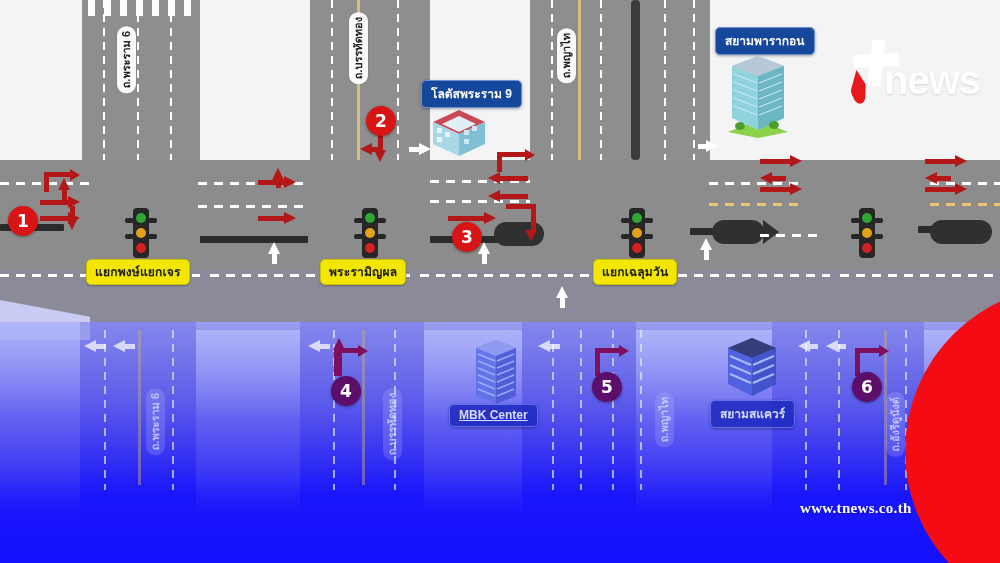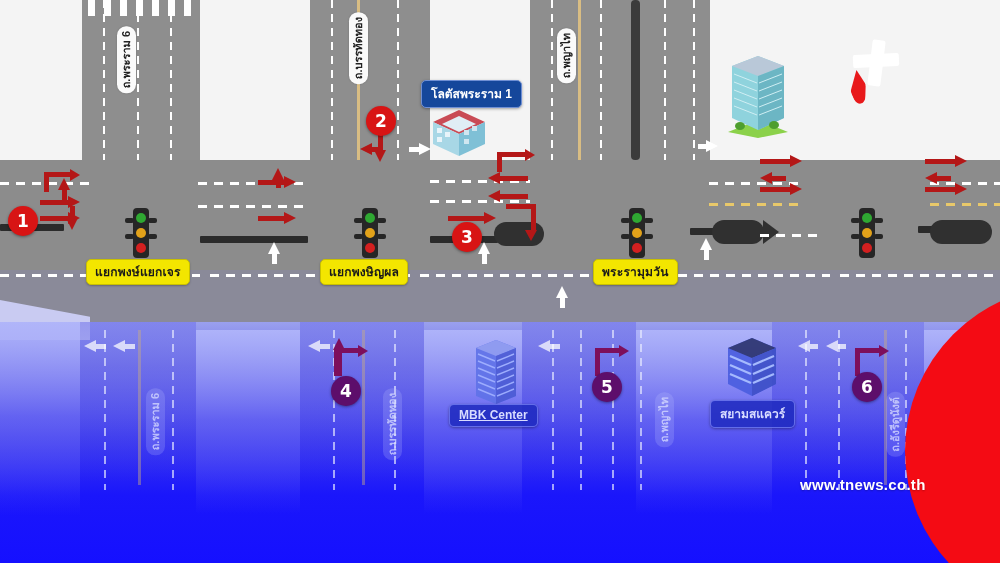--- a/index.html
+++ b/index.html
@@ -517,43 +517,44 @@
     <div class="wing" style="left:1px;top:10px;"></div>
     <div class="wing" style="left:24px;top:10px;"></div>
     <div class="wing" style="left:1px;top:26px;"></div>
     <div class="wing" style="left:24px;top:26px;"></div>
     <div class="lamp g"></div>
     <div class="lamp y"></div>
     <div class="lamp r"></div>
   </div>
 
   <div class="yellow-label" style="left:86px;top:259px;">แยกพงษ์แยกเจร</div>
-  <div class="yellow-label" style="left:320px;top:259px;">แยกพงษิญผล</div>
-  <div class="yellow-label" style="left:593px;top:259px;">พระรามุมวัน</div>
+  <div class="yellow-label" style="left:320px;top:259px;">พระรามิญผล</div>
+  <div class="yellow-label" style="left:593px;top:259px;">แยกเฉลุมวัน</div>
 
   <div class="street-tag" style="left:117px;top:26px;">ถ.พระราม 6</div>
   <div class="street-tag" style="left:349px;top:12px;">ถ.บรรทัดทอง</div>
   <div class="street-tag" style="left:557px;top:28px;">ถ.พญาไท</div>
 
-  <div class="blue-label" style="left:421px;top:80px;">โลตัสพระราม 1</div>
+  <div class="blue-label" style="left:421px;top:80px;">โลตัสพระราม 9</div>
   <div class="bld" style="left:430px;top:108px;width:58px;height:52px;">
     <svg width="58" height="52" viewBox="0 0 58 52">
       <polygon points="29,2 55,14 29,26 3,14" fill="#c94b55"></polygon>
       <polygon points="3,14 29,26 29,48 3,36" fill="#a8d7e6"></polygon>
       <polygon points="29,26 55,14 55,36 29,48" fill="#7fc0d6"></polygon>
       <polygon points="29,8 46,16 29,24 12,16" fill="#e0eef5"></polygon>
       <rect x="7" y="20" width="5" height="5" fill="#e8f4fa"></rect>
       <rect x="15" y="24" width="5" height="5" fill="#e8f4fa"></rect>
       <rect x="7" y="29" width="5" height="5" fill="#e8f4fa"></rect>
       <rect x="34" y="22" width="5" height="5" fill="#cfe6f0"></rect>
       <rect x="42" y="18" width="5" height="5" fill="#cfe6f0"></rect>
       <rect x="34" y="31" width="5" height="5" fill="#cfe6f0"></rect>
     </svg>
   </div>
 
+  <div class="blue-label" style="left:715px;top:27px;">สยามพารากอน</div>
   <div class="bld" style="left:722px;top:52px;width:72px;height:86px;">
     <svg width="72" height="86" viewBox="0 0 72 86">
       <polygon points="36,68 6,80 36,86 66,80" fill="#8bd14a"></polygon>
       <polygon points="36,4 62,14 62,66 36,78 10,66 10,14" fill="#8fd3dd"></polygon>
       <polygon points="36,4 62,14 36,24 10,14" fill="#b9c8d8"></polygon>
       <polygon points="36,24 62,14 62,66 36,78" fill="#6cb6c4"></polygon>
       <g stroke="#cfeef3" stroke-width="1">
         <line x1="12" y1="22" x2="35" y2="31"></line>
           <line x1="12" y1="30" x2="35" y2="39"></line>
         <line x1="12" y1="38" x2="35" y2="47"></line>
@@ -568,20 +569,21 @@
       <ellipse cx="18" cy="74" rx="5" ry="4" fill="#4e9e2e"></ellipse>
       <ellipse cx="52" cy="73" rx="5" ry="4" fill="#4e9e2e"></ellipse>
     </svg>
   </div>
 
   <div class="logo-plus" style="left:853px;top:40px;">
     <div class="bar1"></div>
     <div class="bar2"></div>
   </div>
   <div class="logo-flame" style="left:850px;top:70px;"></div>
+  <div class="logo-tnews" style="left:884px;top:58px;">news</div>
 
   <div class="lower-bg"></div>
   <div class="wedge"></div>
 
   <div class="lower-block" style="left:0;top:322px;width:80px;height:210px;"></div>
   <div class="lower-block" style="left:196px;top:330px;width:104px;height:200px;"></div>
   <div class="lower-block" style="left:424px;top:330px;width:98px;height:200px;"></div>
   <div class="lower-block" style="left:636px;top:330px;width:136px;height:200px;"></div>
   <div class="lower-block" style="left:924px;top:330px;width:76px;height:200px;"></div>
 
@@ -719,15 +721,15 @@
   <div class="street-tag night" style="left:886px;top:392px;">ถ.อังรีดูนังต์</div>
 
   <div class="marker red" style="left:8px;top:206px;">1</div>
   <div class="marker red" style="left:366px;top:106px;">2</div>
   <div class="marker red" style="left:452px;top:222px;">3</div>
   <div class="marker purple" style="left:331px;top:376px;">4</div>
   <div class="marker purple" style="left:592px;top:372px;">5</div>
   <div class="marker purple" style="left:852px;top:372px;">6</div>
 
   <div class="red-circle" style="left:905px;top:286px;"></div>
-  <div class="site-url" style="left:800px;top:476px;">www.tnews.co.th</div>
+  <div class="site-url" style="left:800px;top:500px;font-family:Liberation Serif, serif;">www.tnews.co.th</div>
 
 </div>
 
 </body></html>

